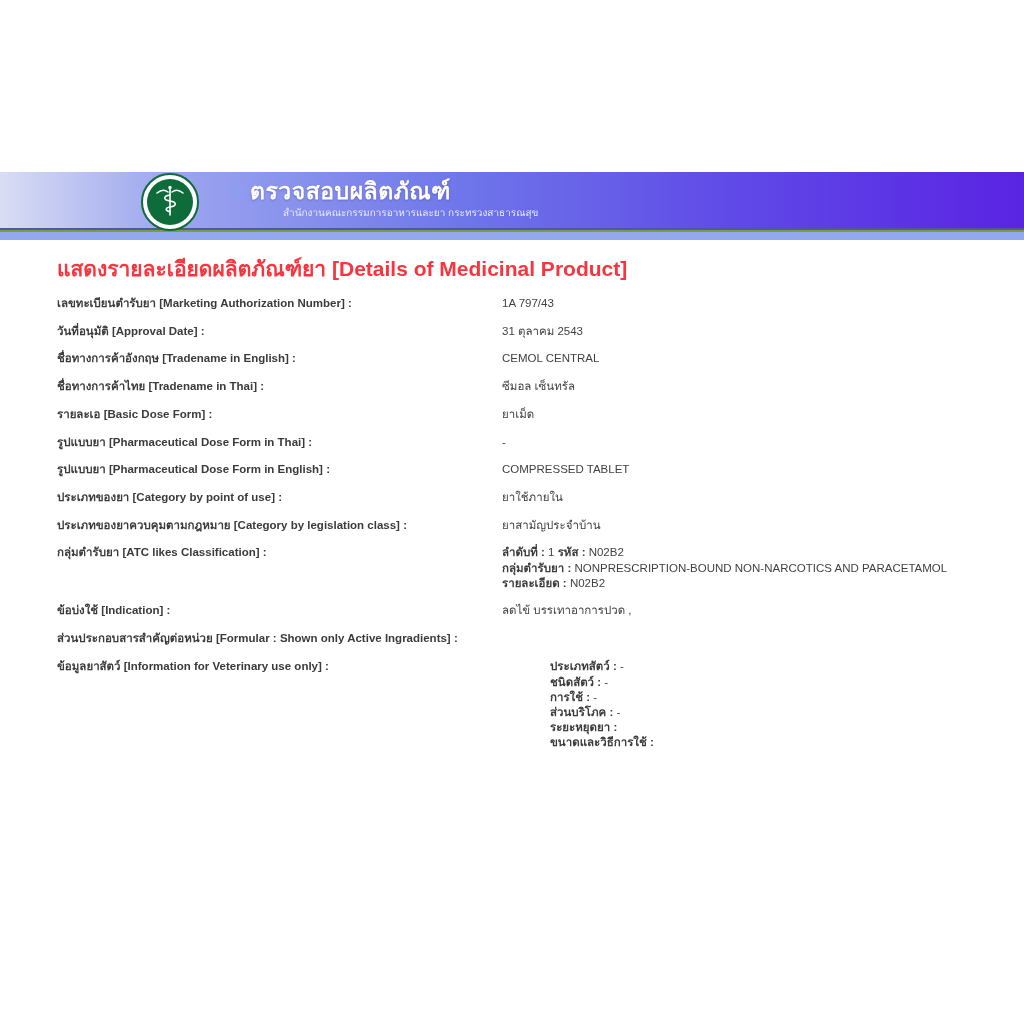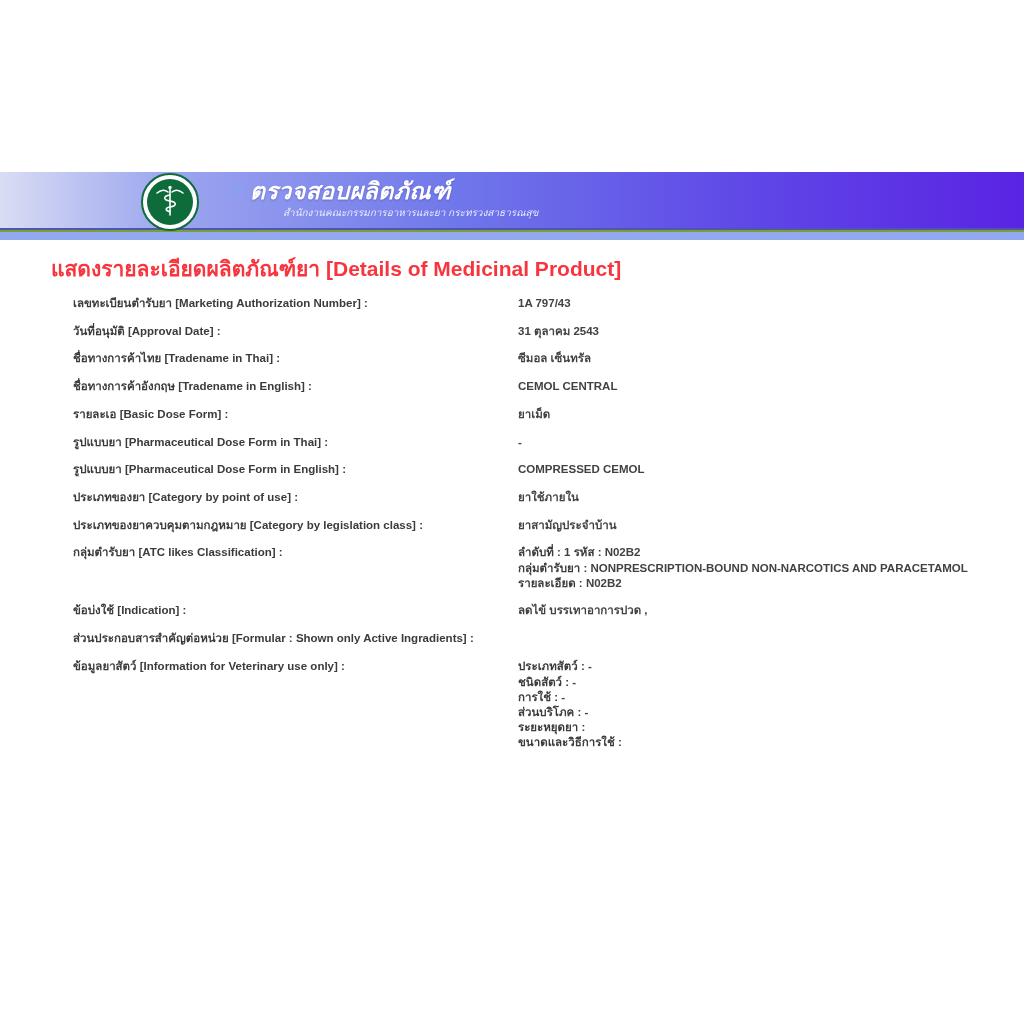--- a/index.html
+++ b/index.html
@@ -36,21 +36,20 @@
   .logo-inner {
     width: 46px; height: 46px;
     border-radius: 50%;
     background: #0e6b3a;
     display: flex; align-items: center; justify-content: center;
   }
   .banner-titles {
     position: absolute;
     left: 231px; top: 6px;
     color: #ffffff;
-    font-style: italic;
   }
   .banner-title-line {
     display: flex; align-items: flex-start;
   }
   .banner-bullet {
     width: 12px; height: 12px; border-radius: 50%;
     background: #8d9ef0;
     margin: 7px 7px 0 0;
     flex: 0 0 auto;
   }
@@ -63,49 +62,47 @@
   }
   .banner-subtitle {
     font-size: 10px;
     color: #e9edff;
     margin: 3px 0 0 52px;
     line-height: 12px;
   }
   
   .content {
     position: absolute;
-    left: 51px; top: 255px;
+    left: 57px; top: 255px;
     width: 950px;
   }
   .page-title {
     color: #f8353e;
     font-size: 21px;
     font-weight: bold;
     line-height: 27px;
     margin-bottom: 14px;
     white-space: nowrap;
   }
   .row {
     display: flex;
     align-items: flex-start;
     margin-bottom: 12.5px;
     font-size: 11.5px;
     line-height: 15.2px;
   }
-  .row.extra-gap { margin-top: 13px; }
+  .row.extra-gap { margin-top: 13px; gap: 48px; }
   .row .label {
     flex: 0 0 445px;
     font-weight: bold;
     color: #3b3b3b;
-    margin-left: 22px;
   }
   .row .value {
     flex: 1 1 auto;
     color: #424242;
-    font-weight: bold;
   }
   .vline { white-space: pre-wrap; }
   .vline b { color: #3b3b3b; }
 </style>
 </head>
 <body>
 
 <div class="banner">
   <div class="banner-main">
     <div class="logo">
@@ -143,47 +140,47 @@
           <div class="vline"><span>1A 797/43</span></div>
         </div>
       </div>
       <div class="row">
         <div class="label">วันที่อนุมัติ [Approval Date] :</div>
         <div class="value">
           <div class="vline"><span>31 ตุลาคม 2543</span></div>
         </div>
       </div>
       <div class="row">
+        <div class="label">ชื่อทางการค้าอังกฤษ [Tradename in English] :</div>
+        <div class="value">
+          <div class="vline"><span>CEMOL CENTRAL</span></div>
+        </div>
+      </div>
+      <div class="row">
         <div class="label">ชื่อทางการค้าไทย [Tradename in Thai] :</div>
         <div class="value">
           <div class="vline"><span>ซีมอล เซ็นทรัล</span></div>
         </div>
       </div>
       <div class="row">
-        <div class="label">ชื่อทางการค้าอังกฤษ [Tradename in English] :</div>
-        <div class="value">
-          <div class="vline"><span>CEMOL CENTRAL</span></div>
-        </div>
-      </div>
-      <div class="row">
         <div class="label">รายละเอ [Basic Dose Form] :</div>
         <div class="value">
           <div class="vline"><span>ยาเม็ด</span></div>
         </div>
       </div>
       <div class="row">
         <div class="label">รูปแบบยา [Pharmaceutical Dose Form in Thai] :</div>
         <div class="value">
           <div class="vline"><span>-</span></div>
         </div>
       </div>
       <div class="row">
         <div class="label">รูปแบบยา [Pharmaceutical Dose Form in English] :</div>
         <div class="value">
-          <div class="vline"><span>COMPRESSED CEMOL</span></div>
+          <div class="vline"><span>COMPRESSED TABLET</span></div>
         </div>
       </div>
       <div class="row">
         <div class="label">ประเภทของยา [Category by point of use] :</div>
         <div class="value">
           <div class="vline"><span>ยาใช้ภายใน</span></div>
         </div>
       </div>
       <div class="row">
         <div class="label">ประเภทของยาควบคุมตามกฎหมาย [Category by legislation class] :</div>

